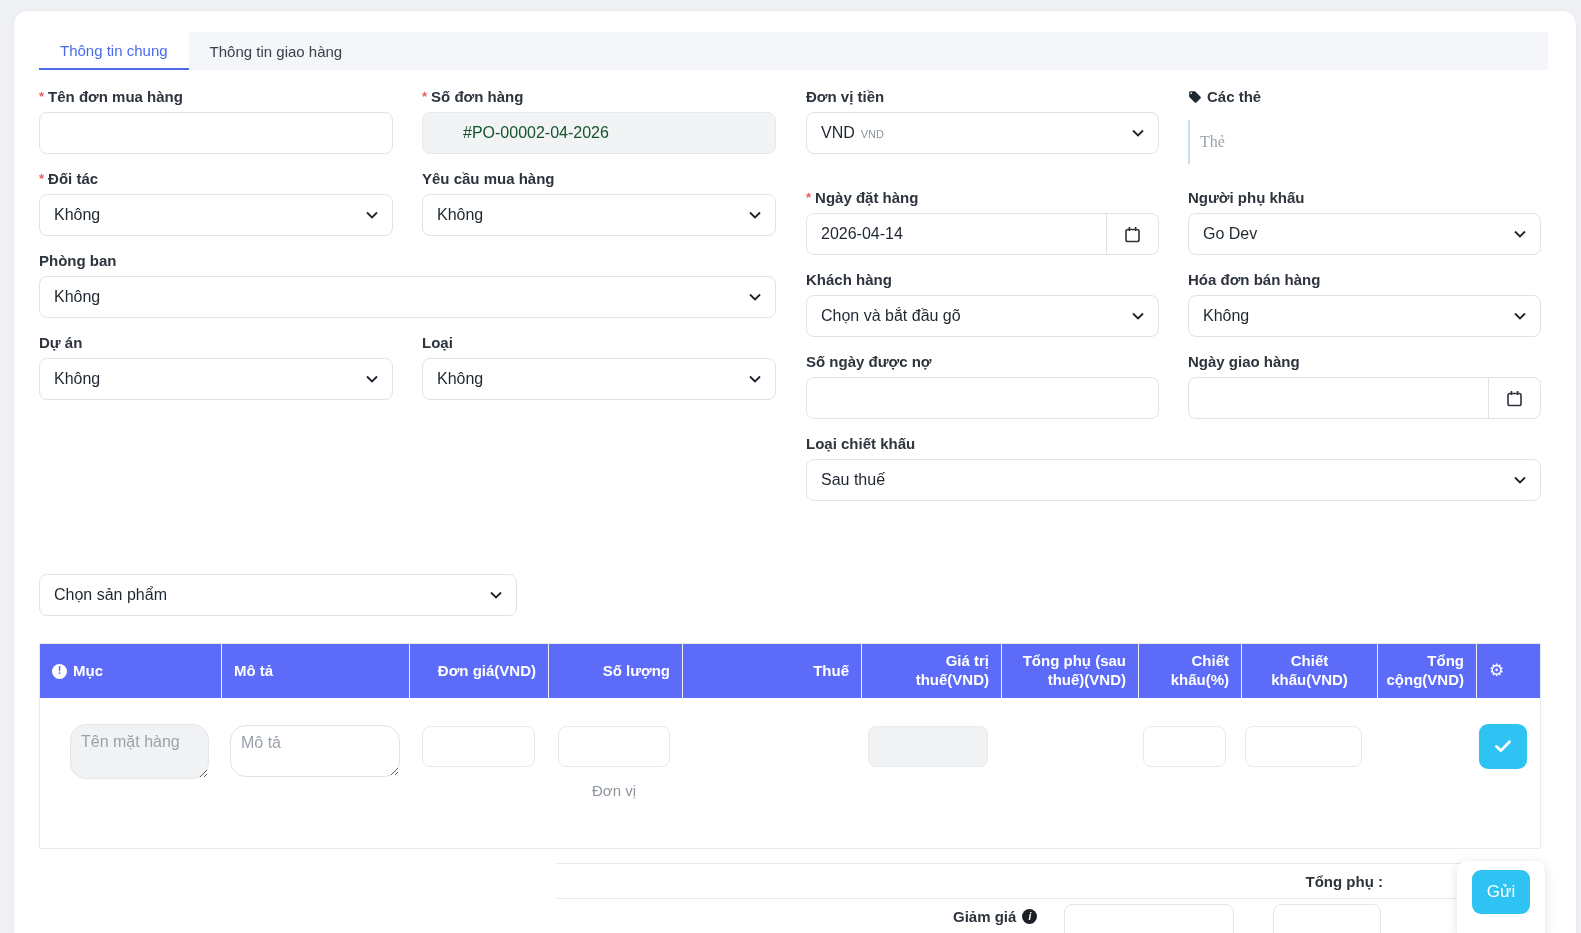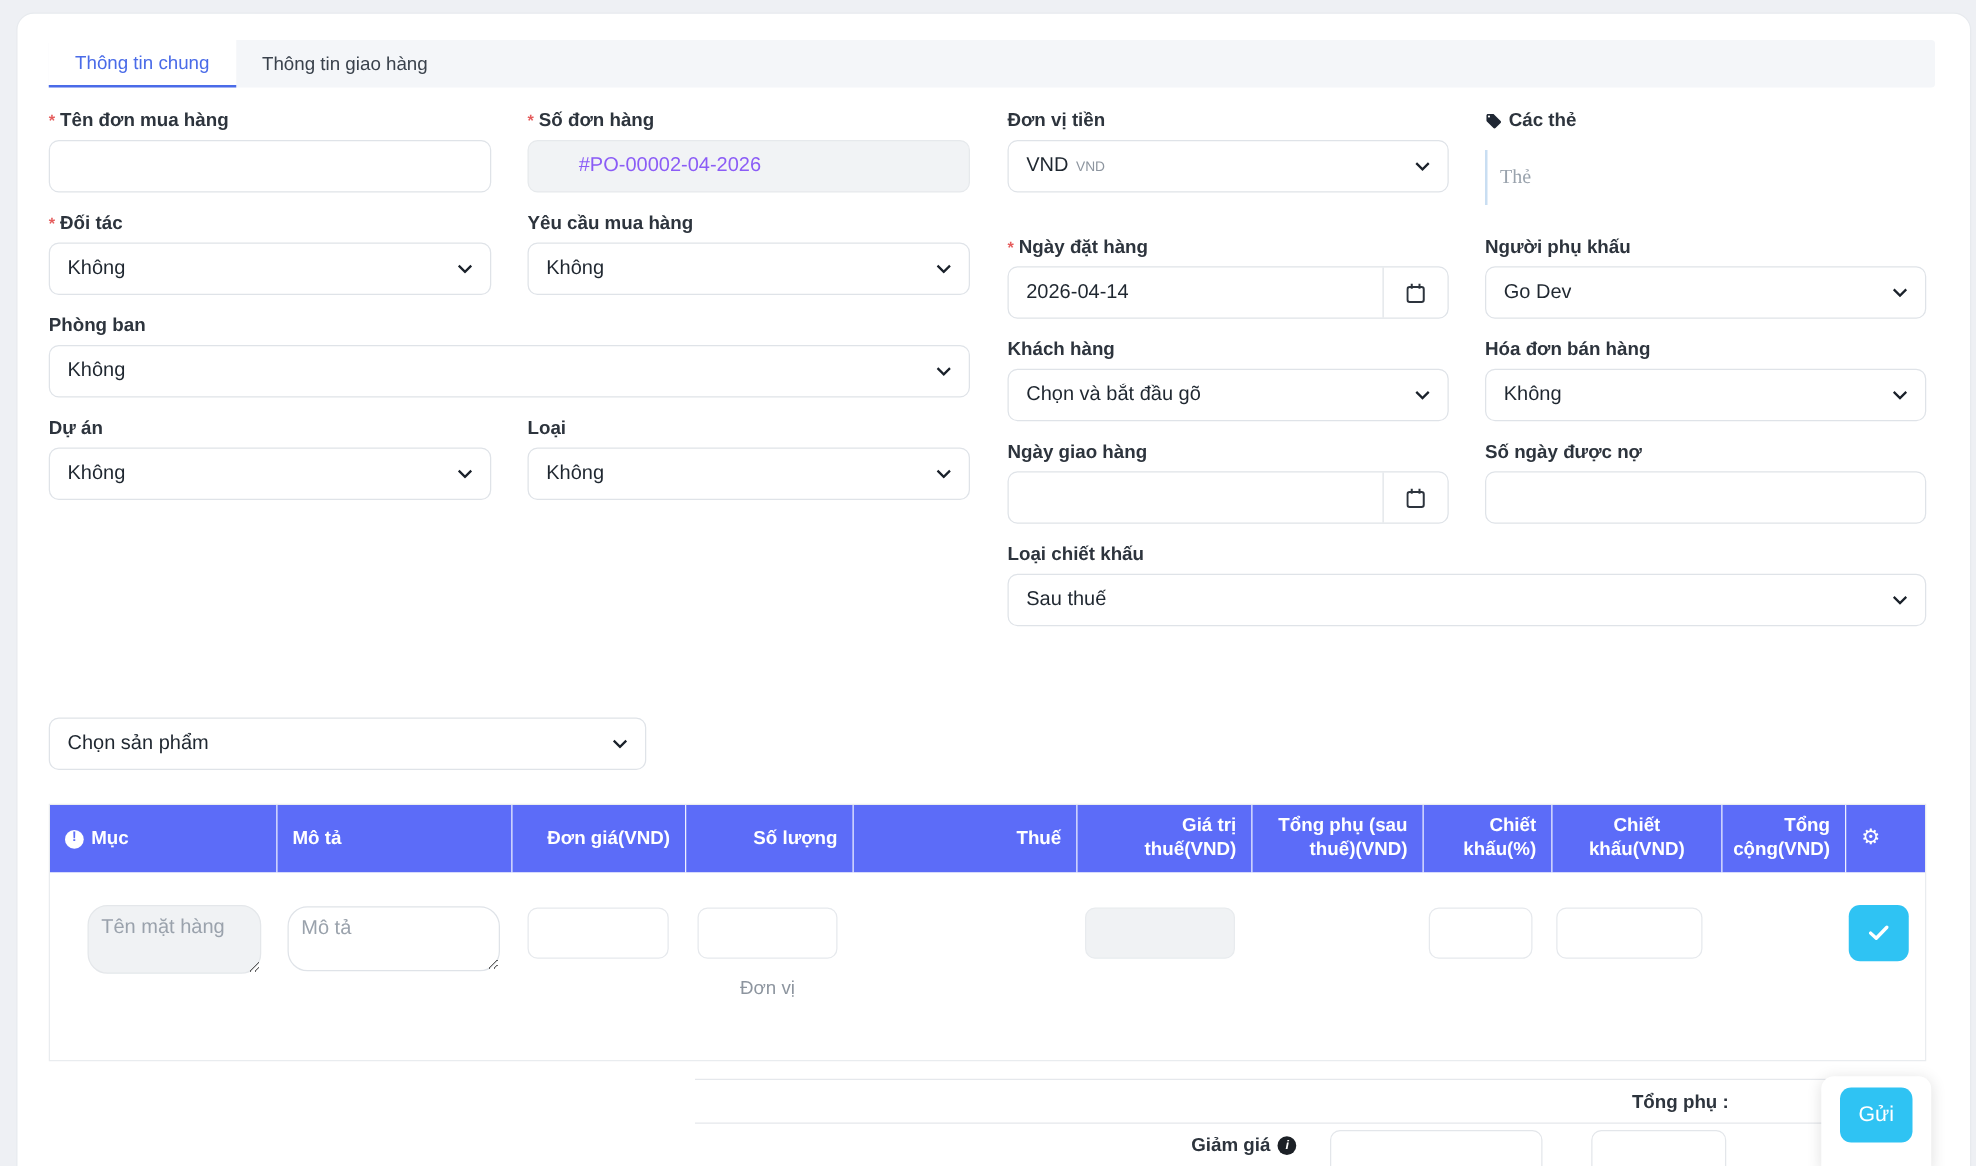--- a/index.html
+++ b/index.html
@@ -26,21 +26,21 @@
   .frow { display:flex; gap:29px; margin-bottom:16px; }
   .field { flex:1; min-width:0; }
   .flabel { font-size:15px; font-weight:700; color:#2d343d; margin-bottom:7px; display:flex; align-items:center; }
   .req { color:#e55c5c; margin-right:4px; font-size:13px; }
   .control {
     height:42px; border:1px solid #dfe3e8; border-radius:8px; background:#fff;
     display:flex; align-items:center; padding:0 14px; font-size:16px; color:#1f2730; width:100%;
   }
   input.control { outline:none; }
   input.control::placeholder { color:#a7aeb8; }
-  .control.disabled { background:#f1f3f5; color:#8b5cf6; border-color:#e6e9ec;padding-left:40px; }
+  .control.disabled { background:#f1f3f5; color:#14532d; border-color:#e6e9ec;padding-left:40px; }
   .select { justify-content:space-between; cursor:pointer; }
   .select .val { white-space:nowrap; overflow:hidden; text-overflow:ellipsis; }
   .ccode { font-size:11px; color:#8d959f; margin-left:6px; margin-top:4px; }
   .chev { flex:0 0 auto; margin-left:10px; display:flex; }
   .date { padding:0; }
   .date .dval { flex:1; padding:0 14px; font-size:16px; color:#1f2730; }
   .date .dicon { width:52px; align-self:stretch; border-left:1px solid #dfe3e8; display:flex; align-items:center; justify-content:center; cursor:pointer; }
   .tags-box { height:60px; display:flex; align-items:center;font-family:Liberation Serif, serif; }
   .tags-inner { border-left:2px solid #c9def2; height:44px; display:flex; align-items:center; padding-left:10px; width:100%; }
   .tags-ph { color:#9aa3ad; font-size:16px; }
@@ -277,38 +277,38 @@
                 <svg width="12" height="8" viewBox="0 0 12 8">
                   <polyline points="1,1.5 6,6.5 11,1.5" fill="none" stroke="#1b222b" stroke-width="1.8"></polyline>
                 </svg>
               </span>
           </div>
         </div>
       </div>
       <div class="frow">
         <div class="field">
           <div class="flabel">
+              <span>Số ngày được nợ</span>
+            </div>
+          <input class="control" style="">
+        </div>
+        <div class="field">
+          <div class="flabel">
               <span>Ngày giao hàng</span>
             </div>
           <div class="control date">
             <span class="dval"></span>
             <span class="dicon">
                 <svg width="15" height="17" viewBox="0 0 15 17">
                   <rect x="1" y="3.5" width="13" height="12" rx="1.8" fill="none" stroke="#2d343d" stroke-width="1.6"></rect>
                   <line x1="4.4" y1="1" x2="4.4" y2="5" stroke="#2d343d" stroke-width="1.6"></line>
                   <line x1="10.6" y1="1" x2="10.6" y2="5" stroke="#2d343d" stroke-width="1.6"></line>
                 </svg>
               </span>
           </div>
-        </div>
-        <div class="field">
-          <div class="flabel">
-              <span>Số ngày được nợ</span>
-            </div>
-          <input class="control" style="">
         </div>
       </div>
       <div class="frow" style="margin-bottom:0;">
         <div class="field">
           <div class="flabel">
               <span>Loại chiết khấu</span>
             </div>
           <div class="control select">
             <span class="val">Sau thuế</span>
             <span class="chev">

